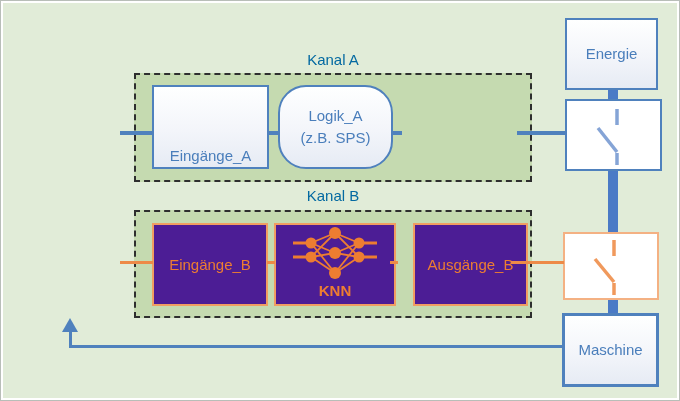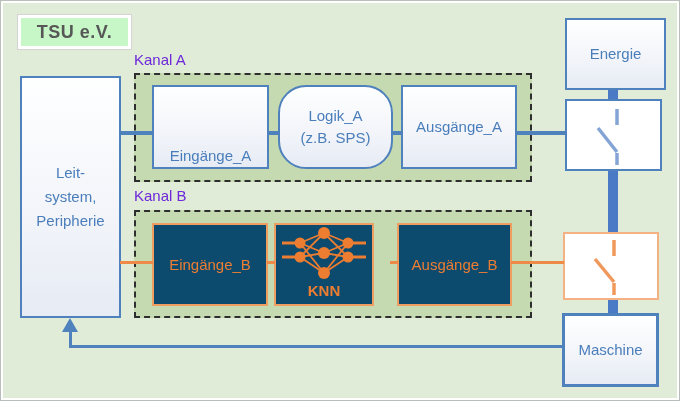--- a/index.html
+++ b/index.html
@@ -18,45 +18,45 @@
   }
   
   .bluebox{
     position:absolute;box-sizing:border-box;border:2px solid #4f81bd;
     background:linear-gradient(180deg,#feffff 0%,#f3f5fa 55%,#e6ebf4 100%);
     color:#4a7ebb;font-size:15px;display:flex;flex-direction:column;
     align-items:center;justify-content:center;text-align:center;line-height:22px;
   }
   .orangebox{
     position:absolute;box-sizing:border-box;border:2px solid #f09d62;
-    background:#0c4a6e;color:#ed7d31;font-size:15px;display:flex;flex-direction:column;
+    background:#4c1d95;color:#ed7d31;font-size:15px;display:flex;flex-direction:column;
     align-items:center;justify-content:center;text-align:center;line-height:22px;
   }
   .leitsystem{left:19px;top:75px;width:101px;height:242px;line-height:24px;}
   .channel{
     position:absolute;box-sizing:border-box;border:2px dashed #2e2e2e;background:#c5dab0;
   }
   .channel-a{left:133px;top:72px;width:398px;height:109px;}
   .channel-b{left:133px;top:209px;width:398px;height:108px;}
   .channel-label{
-    position:absolute;left:133px;width:398px;height:20px;text-align:left;
-    color:#6d28d9;font-size:15px;
+    position:absolute;left:133px;width:398px;height:20px;text-align:center;
+    color:#0369a1;font-size:15px;
   }
   .label-a{top:50px;}
   .label-b{top:186px;}
   .boxA{top:84px;height:84px;}
   .boxA1{left:151px;width:117px;justify-content:flex-end;}
   .boxA2{left:277px;width:115px;border-radius:28px;}
   .boxA3{left:400px;width:116px;}
   .boxB{top:222px;height:83px;}
   .boxB1{left:151px;width:116px;}
-  .boxB2{left:273px;width:100px;}
-  .boxB3{left:396px;width:115px;}
+  .boxB2{left:273px;width:122px;}
+  .boxB3{left:412px;width:115px;}
   .knn-label{font-weight:bold;font-size:15px;margin-top:1px;color:#ed7d31;}
-  .energie{left:564px;top:17px;width:101px;height:72px;}
+  .energie{left:564px;top:17px;width:93px;height:72px;}
   .switch-a{left:564px;top:98px;width:97px;height:72px;background:#ffffff;justify-content:center;}
   .switch-b{left:562px;top:231px;width:96px;height:68px;border-color:#f4b183;background:#ffffff;}
   .maschine{left:561px;top:312px;width:97px;height:74px;border-width:3px;line-height:24px;}
   
   .hline{position:absolute;height:4px;background:#4f81bd;}
   .hlineB{position:absolute;height:3px;background:#ed8a47;}
   .rowA{top:130px;}
   .rowB{top:260px;}
   .segA1{left:119px;width:33px;}
   .segA2{left:267px;width:11px;}
@@ -77,41 +77,30 @@
     border-left:8px solid transparent;border-right:8px solid transparent;
     border-bottom:14px solid #4f81bd;
   }
   svg{display:block;}
 </style>
 </head>
 <body>
 
 <div class="page">
 
-  <div class="logo">
-    <span>TSU e.V.</span>
-  </div>
 
-  <div class="bluebox leitsystem">
-    <div>Leit-</div>
-    <div>system,</div>
-    <div>Peripherie</div>
-  </div>
 
   <div class="channel-label label-a">Kanal A</div>
   <div class="channel channel-a"></div>
   <div class="bluebox boxA boxA1">
     <div>Eingänge_A</div>
   </div>
   <div class="bluebox boxA boxA2">
     <div>Logik_A</div>
     <div>(z.B. SPS)</div>
-  </div>
-  <div class="bluebox boxA boxA3">
-    <div>Ausgänge_A</div>
   </div>
 
   <div class="channel-label label-b">Kanal B</div>
   <div class="channel channel-b"></div>
   <div class="orangebox boxB boxB1">
     <div>Eingänge_B</div>
   </div>
   <div class="orangebox boxB boxB2">
     <span>
       <svg width="86" height="52" viewBox="0 0 86 52">

